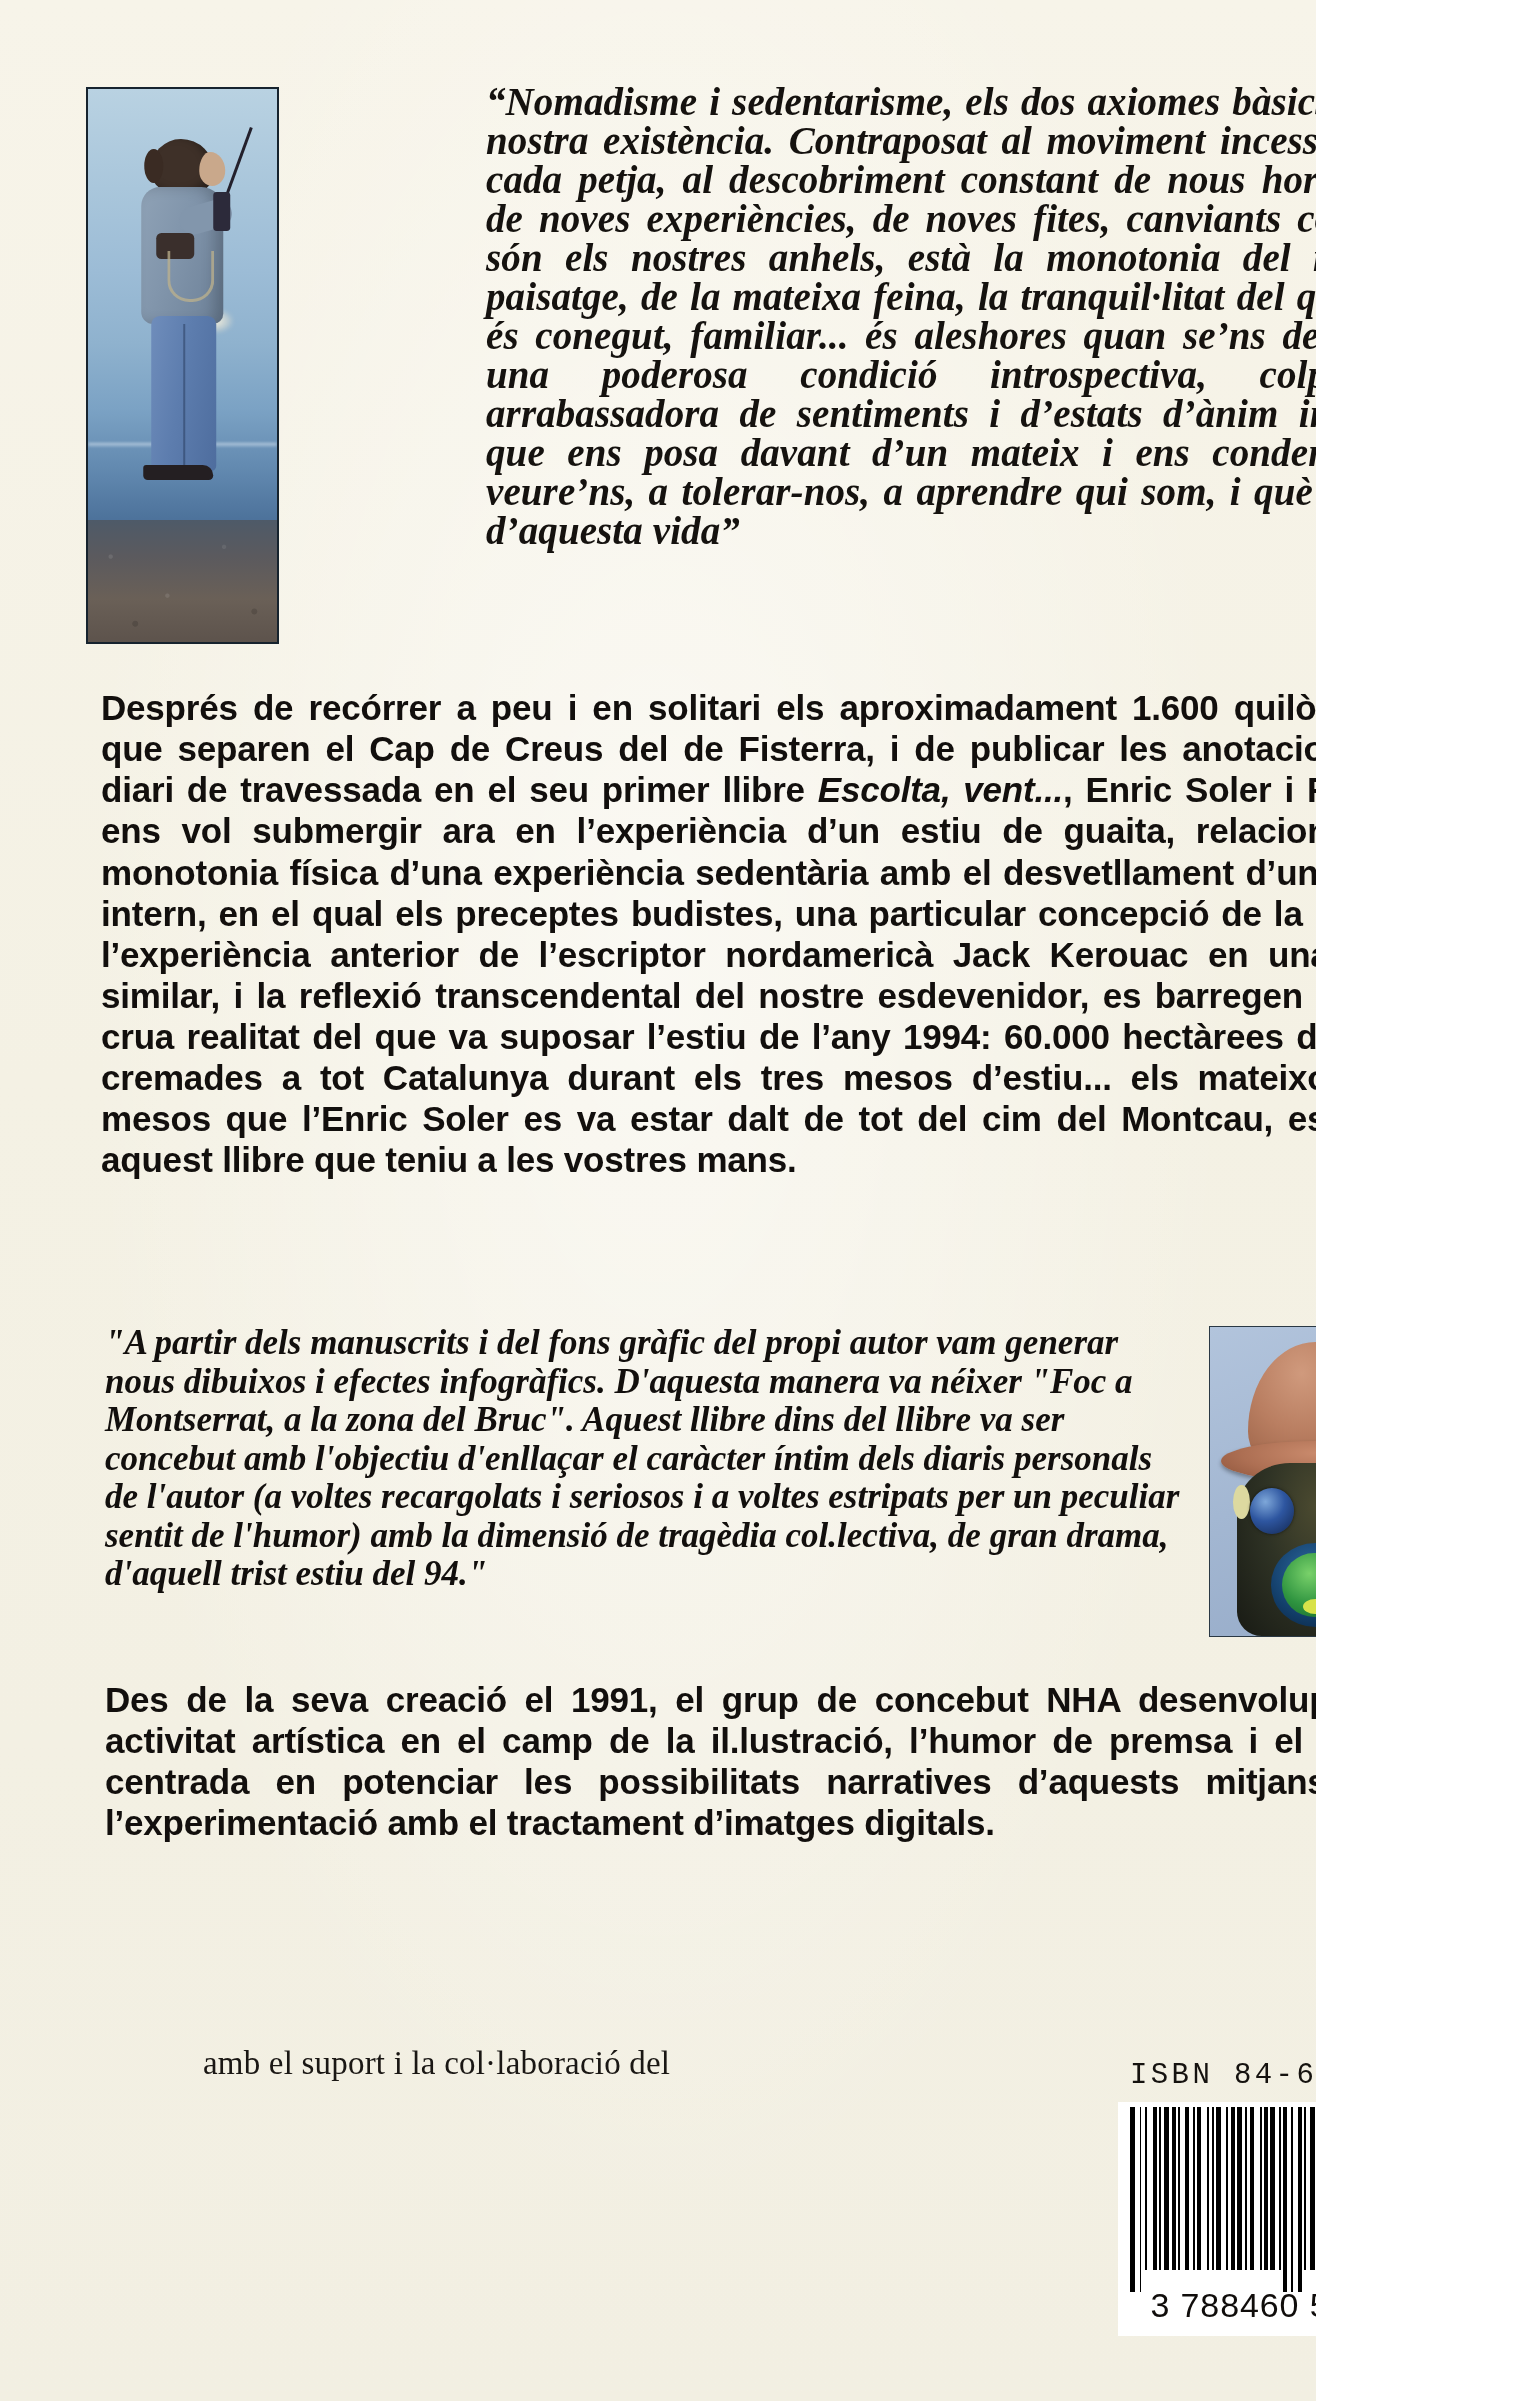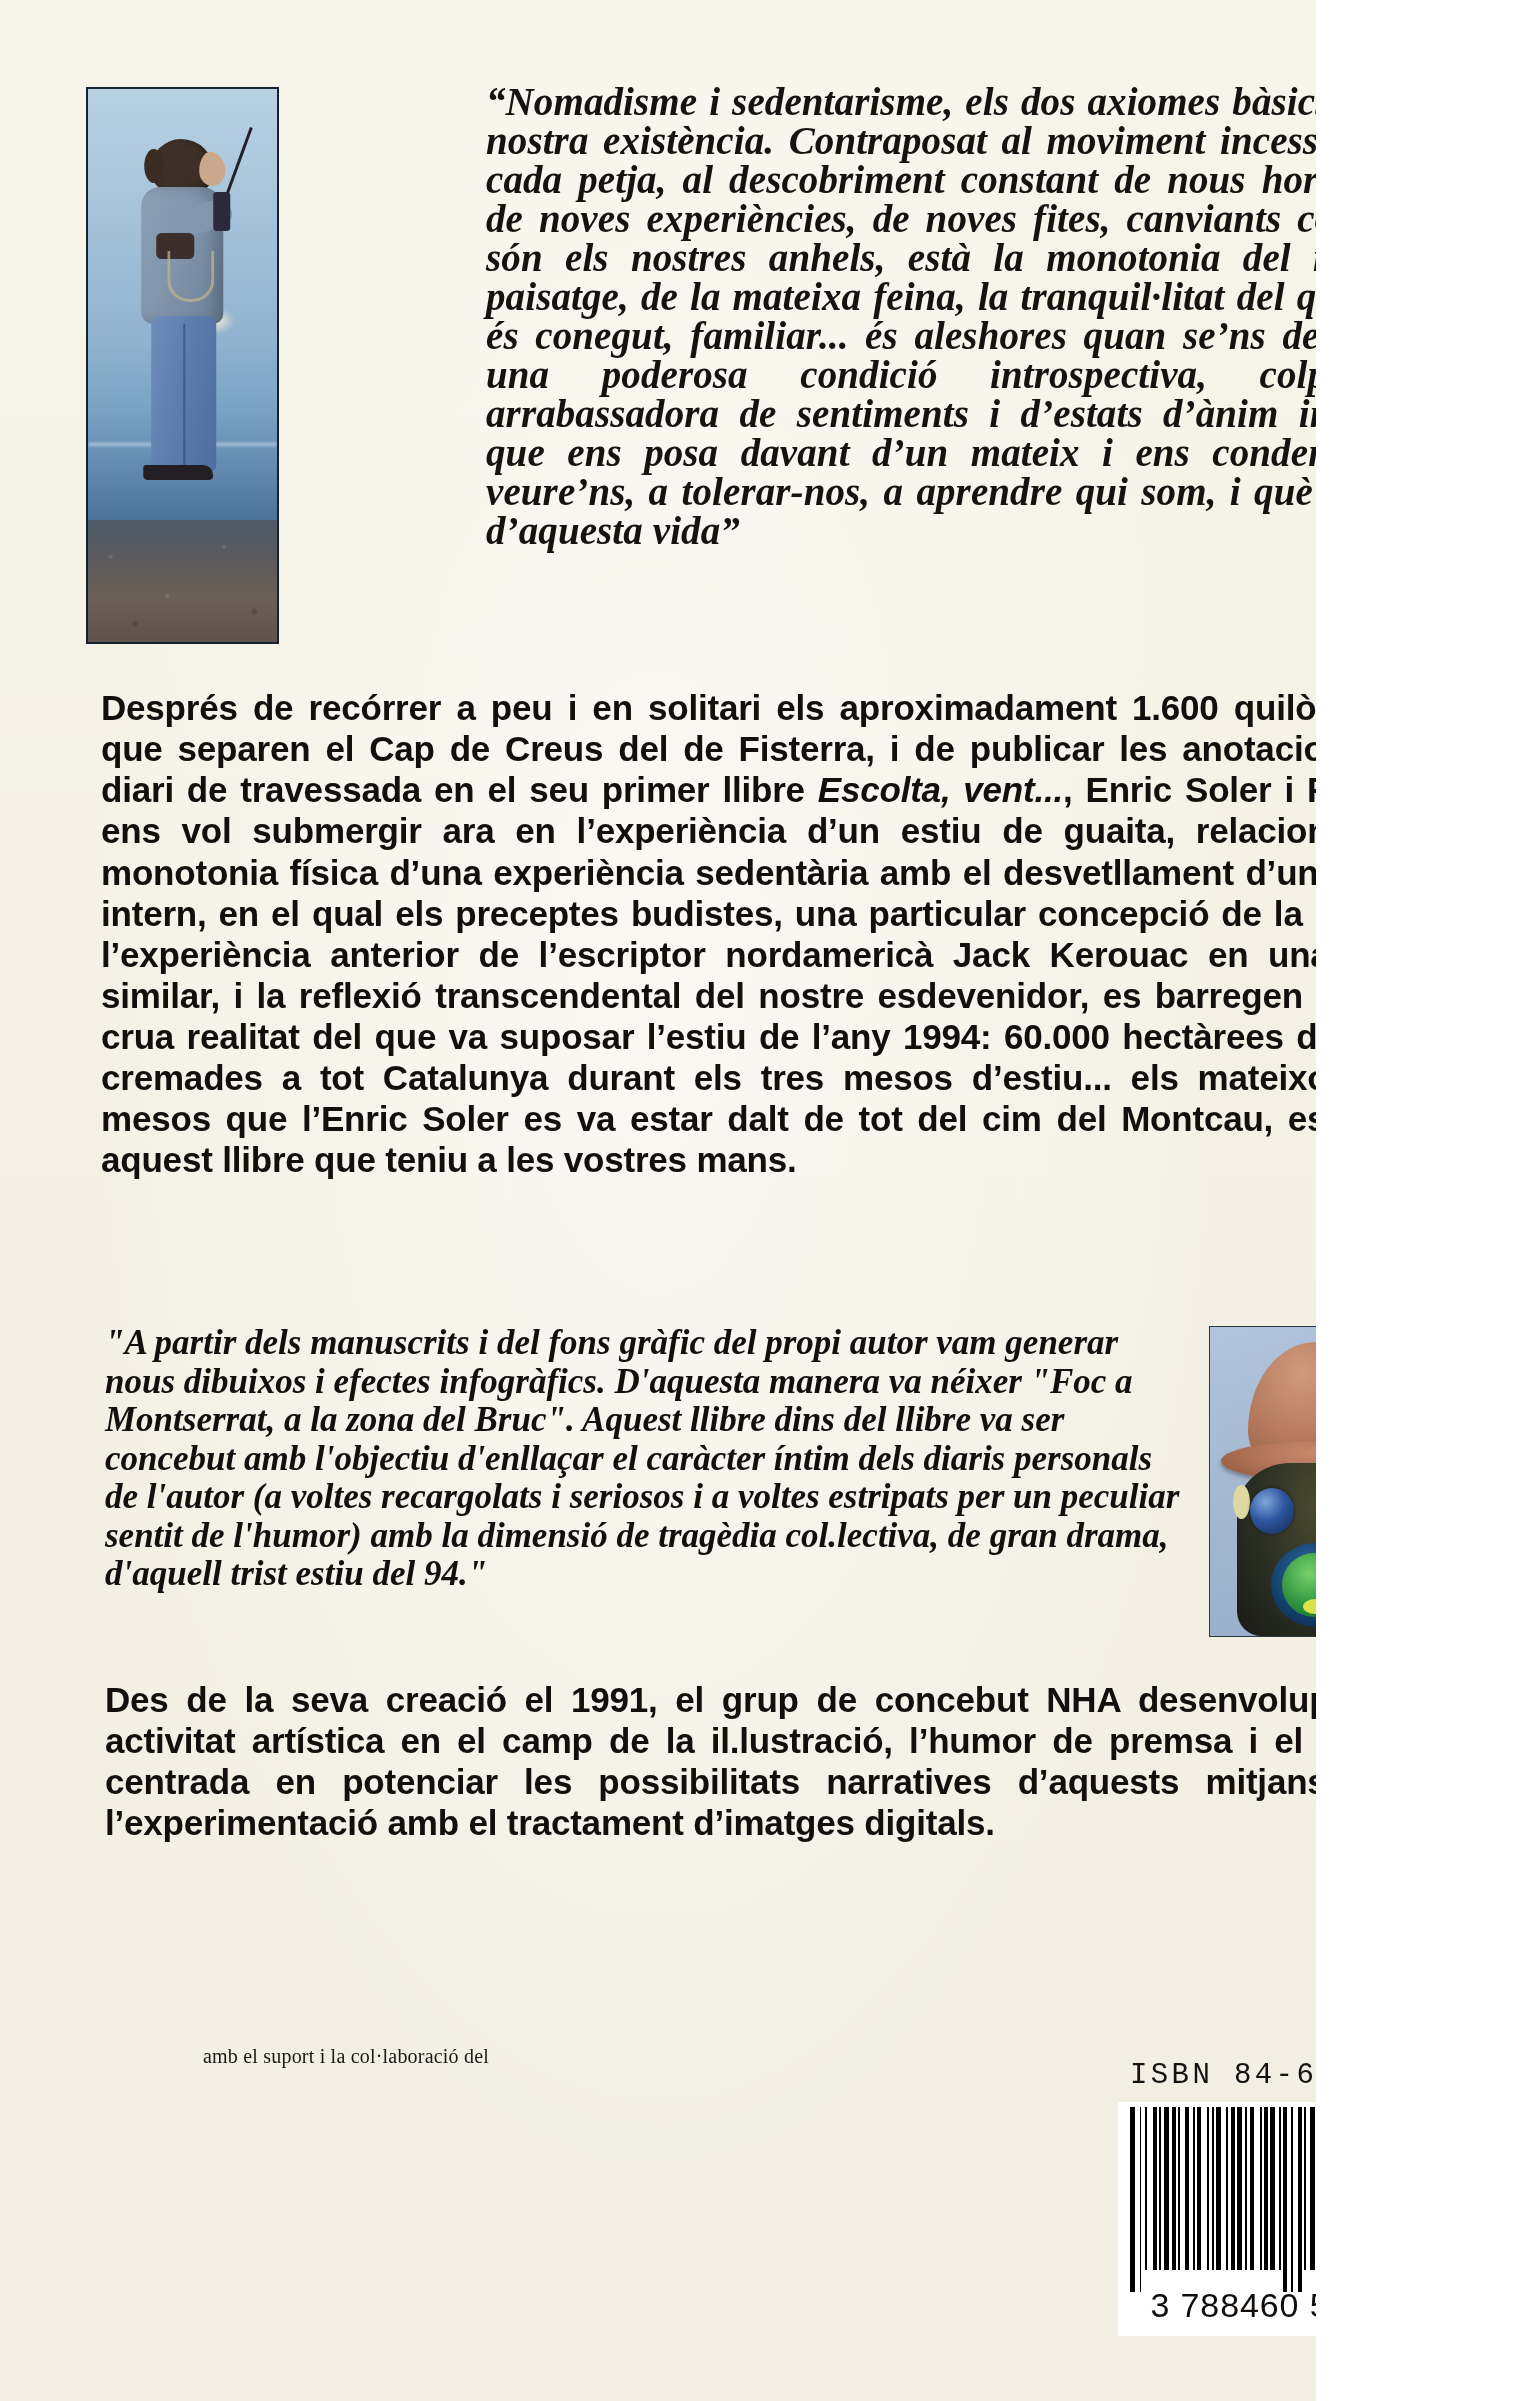--- a/index.html
+++ b/index.html
@@ -274,21 +274,21 @@
     width: 1324px;
   }
 
   
   .support-line {
     position: absolute;
     left: 203px;
     top: 2045px;
     font-family: "Liberation Serif", serif;
     font-weight: normal;
-    font-size: 20px;
+    font-size: 33px;
     color: #1a1714;
     letter-spacing: 0.2px;
     white-space: nowrap;
   }
 
   .logo-wrap {
     position: absolute;
     left: 227px;
     top: 2122px;
     width: 515px;

